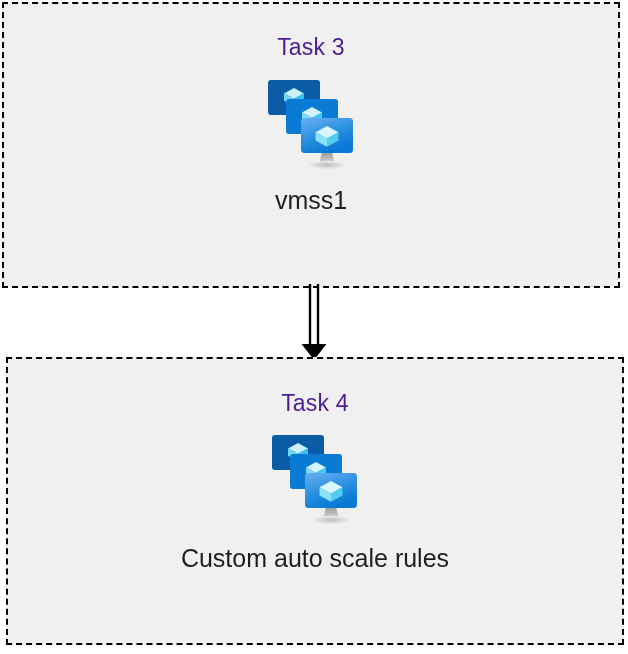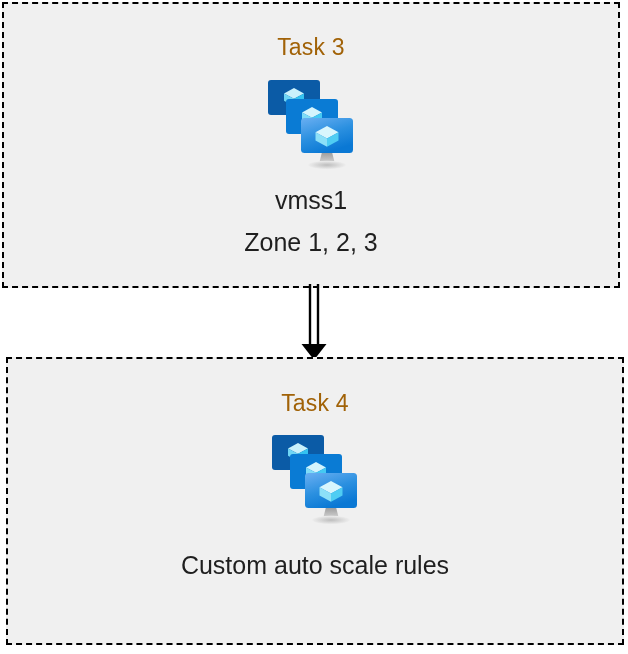--- a/index.html
+++ b/index.html
@@ -41,40 +41,40 @@
     height: 286px;
   }
   #box-task4 {
     left: 6px;
     top: 357px;
     width: 618px;
     height: 288px;
   }
 
   .task-title {
-    color: #a16207;
+    color: #4c1d95;
     font-size: 23px;
     line-height: 1;
     font-weight: 400;
     letter-spacing: 0.2px;
     white-space: nowrap;
   }
   #box-task3 .task-title { margin-top: 32px; }
   #box-task4 .task-title { margin-top: 33px; }
 
   .node-label {
     color: #1f1f1f;
     font-size: 25px;
     line-height: 30px;
     font-weight: 400;
     text-align: center;
     white-space: nowrap;
   }
   #box-task3 .node-label { margin-top: 12px; }
-  #box-task4 .node-label { margin-top: 22px; }
+  #box-task4 .node-label { margin-top: 15px; }
 
   
   .vmss-icon {
     display: block;
   }
   #box-task3 .vmss-icon { margin-top: 14px; }
   #box-task4 .vmss-icon { margin-top: 13px; }
 
   
   #connector {
@@ -131,21 +131,20 @@
 
       <rect x="42" y="45" width="52" height="35" rx="3.5" fill="url(#frontScr3)"></rect>
       <g>
         <path d="M68 53 L79.5 59.2 L68 65.4 L56.5 59.2 Z" fill="#d8f6fd"></path>
         <path d="M56.5 59.2 L68 65.4 L68 73.8 L56.5 67.6 Z" fill="#8ce0f8"></path>
         <path d="M79.5 59.2 L79.5 67.6 L68 73.8 L68 65.4 Z" fill="#4fcdf3"></path>
       </g>
     </svg>
 
     <div class="node-label">vmss1</div>
-    <div class="node-label">Zone 1, 2, 3</div>
   </div>
 
   <svg id="connector" viewBox="0 0 36 78" aria-hidden="true">
     <line x1="14" y1="0" x2="14" y2="63" stroke="#000000" stroke-width="2.4"></line>
     <line x1="22" y1="0" x2="22" y2="63" stroke="#000000" stroke-width="2.4"></line>
     <polygon points="5.5,60 30.5,60 18,76" fill="#000000"></polygon>
   </svg>
 
   <div class="task-box" id="box-task4">
 

